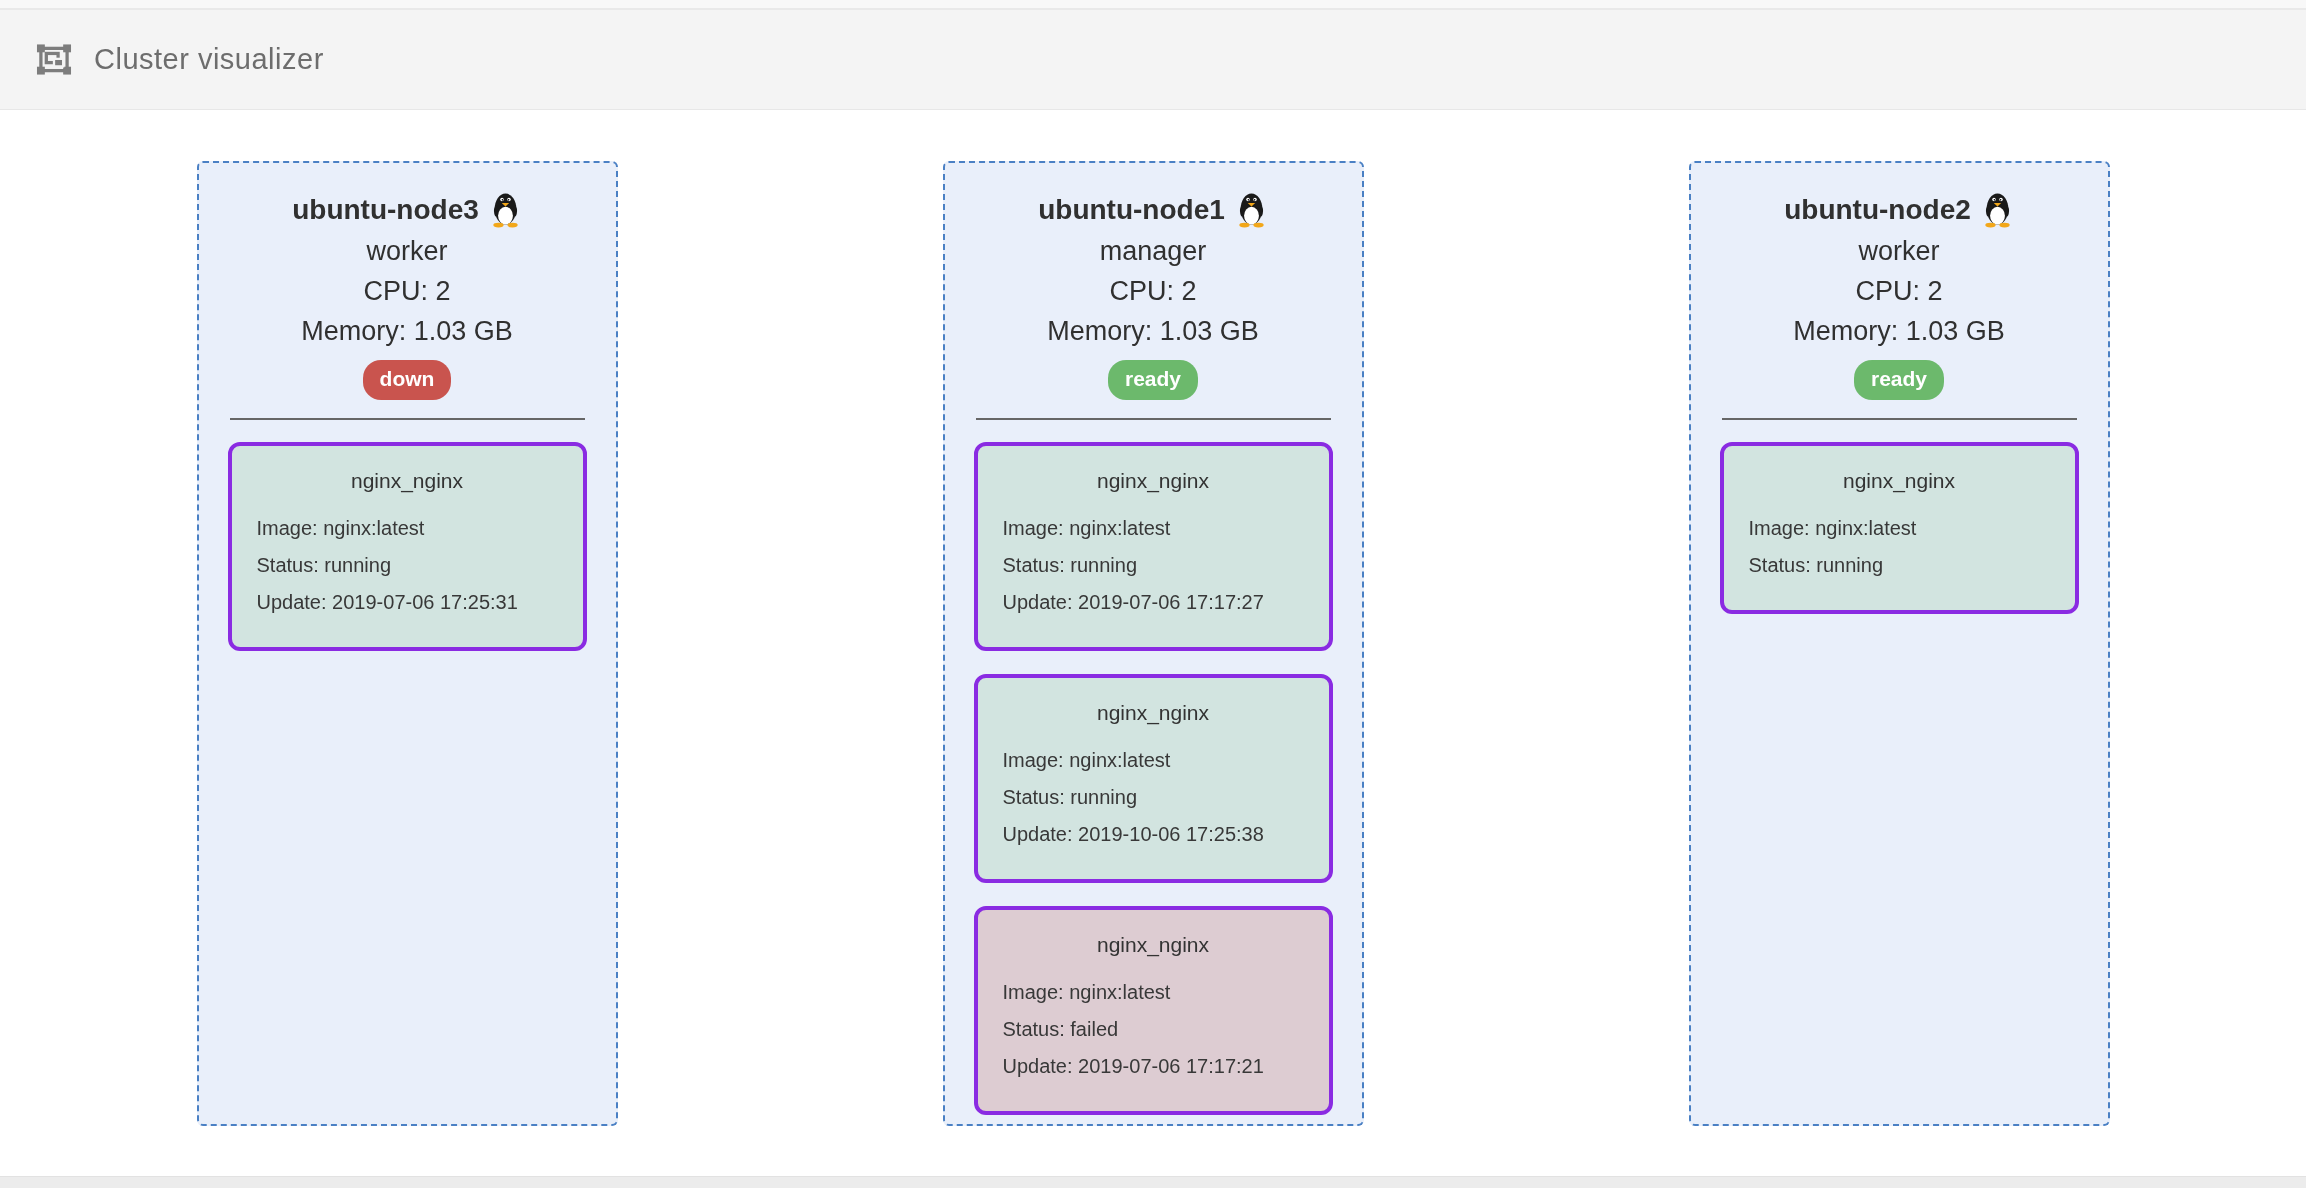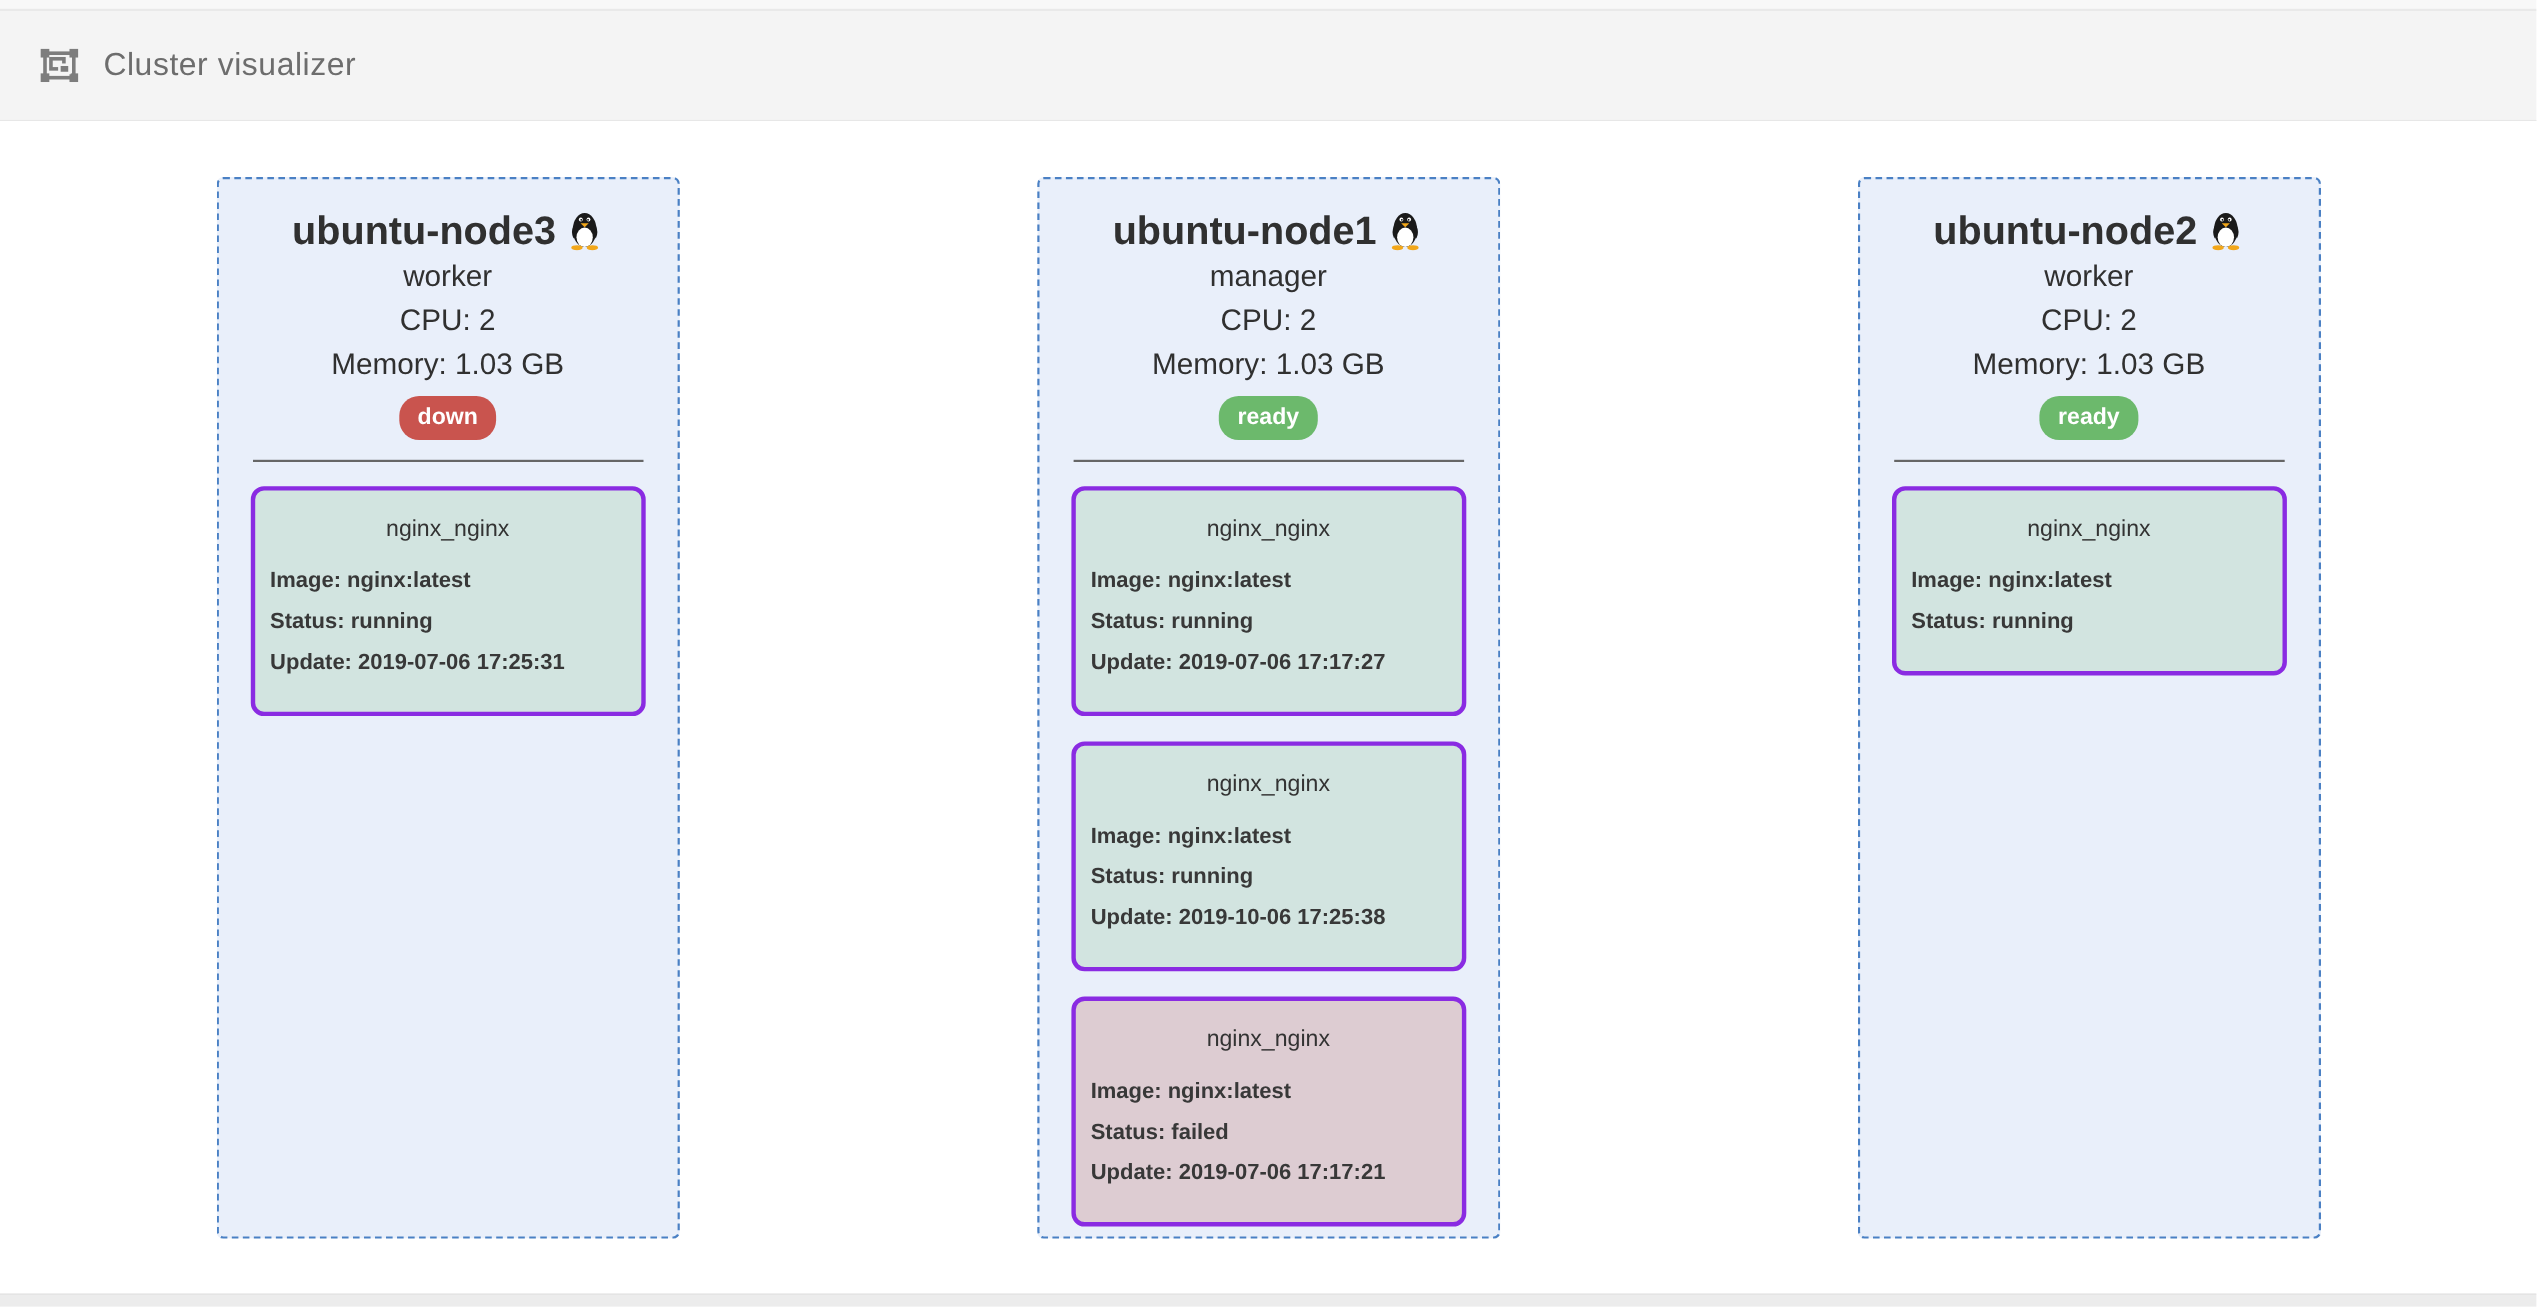--- a/index.html
+++ b/index.html
@@ -52,21 +52,21 @@
     width: 421px;
     height: 965px;
     background: var(--node-bg, #e9effa);
     border: 2px dashed var(--node-border, #4a80c4);
     border-radius: 6px;
     text-align: center;
     padding-top: 26px;
     flex: 0 0 auto;
   }
   .node-name {
-    font-size: 36px;
+    font-size: 28px;
     font-weight: bold;
     color: var(--node-text, #303030);
     line-height: 42px;
     display: inline-flex;
     align-items: center;
     gap: 10px;
   }
   .node-name .penguin { margin-top: -4px; }
   .node-line {
     font-size: 27px;
@@ -110,24 +110,23 @@
     color: #333333;
     text-align: center;
     line-height: 26px;
     margin-bottom: 16px;
     font-weight: normal;
   }
   .container-line {
     font-size: 20px;
     color: #383838;
     text-align: left;
-    padding: 0 14px;
+    padding: 0 25px;
     line-height: 37px;
     white-space: nowrap;
-    font-weight: bold;
   }
 
   
   .bottom-strip {
     height: 12px;
     background: #ececec;
     border-top: 1px solid #e2e2e2;
     flex: 0 0 auto;
   }
 </style>

